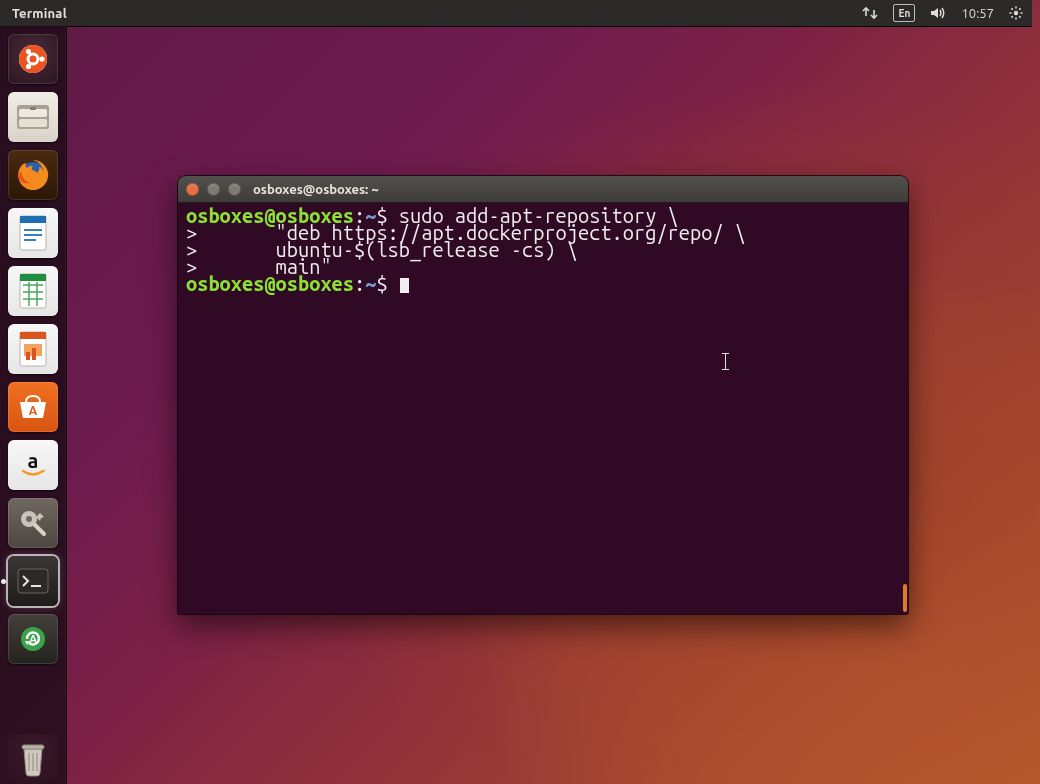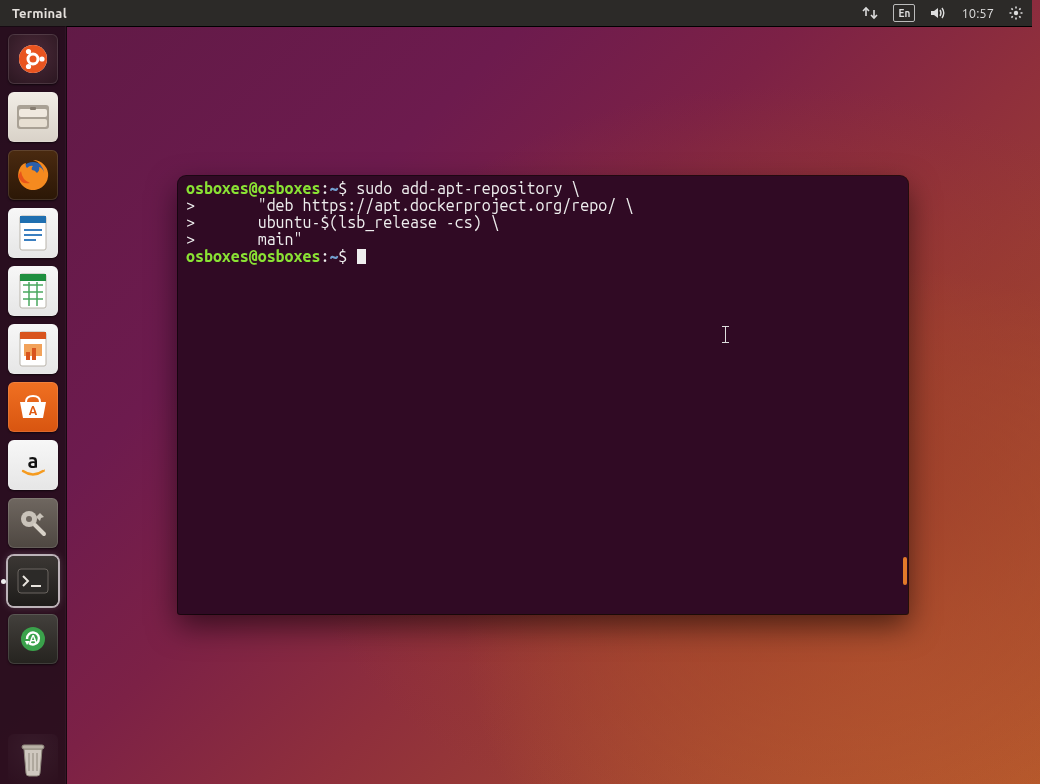--- a/index.html
+++ b/index.html
@@ -78,21 +78,21 @@
   }
   .winbtn { width:13px; height:13px; border-radius:50%; box-shadow:inset 0 0 0 1px rgba(0,0,0,0.35),
             inset 0 2px 2px rgba(255,255,255,0.25); }
   .winbtn.close{ background:#e76f44; }
   .winbtn.min  { background:#7d7a74; }
   .winbtn.max  { background:#7d7a74; }
   .titlebar .title { color:#e9e4de; font-size:13px; font-weight:600; padding-left:4px; }
   .termbody {
     padding:4px 8px 8px 8px;
     font-family:"Ubuntu Mono","DejaVu Sans Mono",monospace;
-    font-size:16px; line-height:17px;
+    font-size:20px; line-height:17px;
     color:#eee; white-space:pre; position:relative; height:calc(100% - 26px);
     box-sizing:border-box;
     border-radius:28px;
   }
   .user { color:#8ae234; font-weight:700; }
   .path { color:#729fcf; font-weight:700; }
   .cmd  { color:#eeeeee; }
   .cursor-block {
     display:inline-block; width:9px; height:15px; background:#eeeeee;
     vertical-align:-2px; margin-left:1px;
@@ -264,17 +264,23 @@
       <path d="M8 10 h18 l-2 24 q0 3 -3 3 h-8 q-3 0 -3 -3 z" fill="#cfc8bf" stroke="#8f887d"></path>
       <rect x="6" y="6" width="22" height="4" rx="2" fill="#b9b1a6" stroke="#8f887d"></rect>
       <g stroke="#8f887d" stroke-width="1">
           <path d="M13 14v18M17 14v18M21 14v18"></path>
         </g>
     </svg>
   </div>
 </div>
 
 <div class="termwin">
+  <div class="titlebar">
+    <span class="winbtn close"></span>
+    <span class="winbtn min"></span>
+    <span class="winbtn max"></span>
+    <span class="title">osboxes@osboxes: ~</span>
+  </div>
   <div class="termbody" id="termbody"><div><span class="user">osboxes@osboxes</span><span class="cmd">:</span><span class="path">~</span><span class="cmd">$ </span><span class="cmd">sudo add-apt-repository \</span></div><div><span class="cmd">&gt;       </span><span class="cmd">"deb https://apt.dockerproject.org/repo/ \</span></div><div><span class="cmd">&gt;       </span><span class="cmd">ubuntu-$(lsb_release -cs) \</span></div><div><span class="cmd">&gt;       </span><span class="cmd">main"</span></div><div><span class="user">osboxes@osboxes</span><span class="cmd">:</span><span class="path">~</span><span class="cmd">$ </span><span class="cmd"></span><span class="cursor-block"></span></div>
     <span class="ibeam" style="left:547px; top:150px;"></span>
     <span class="scroll-thumb"></span>
   </div>
 </div>
 
 </body></html>

